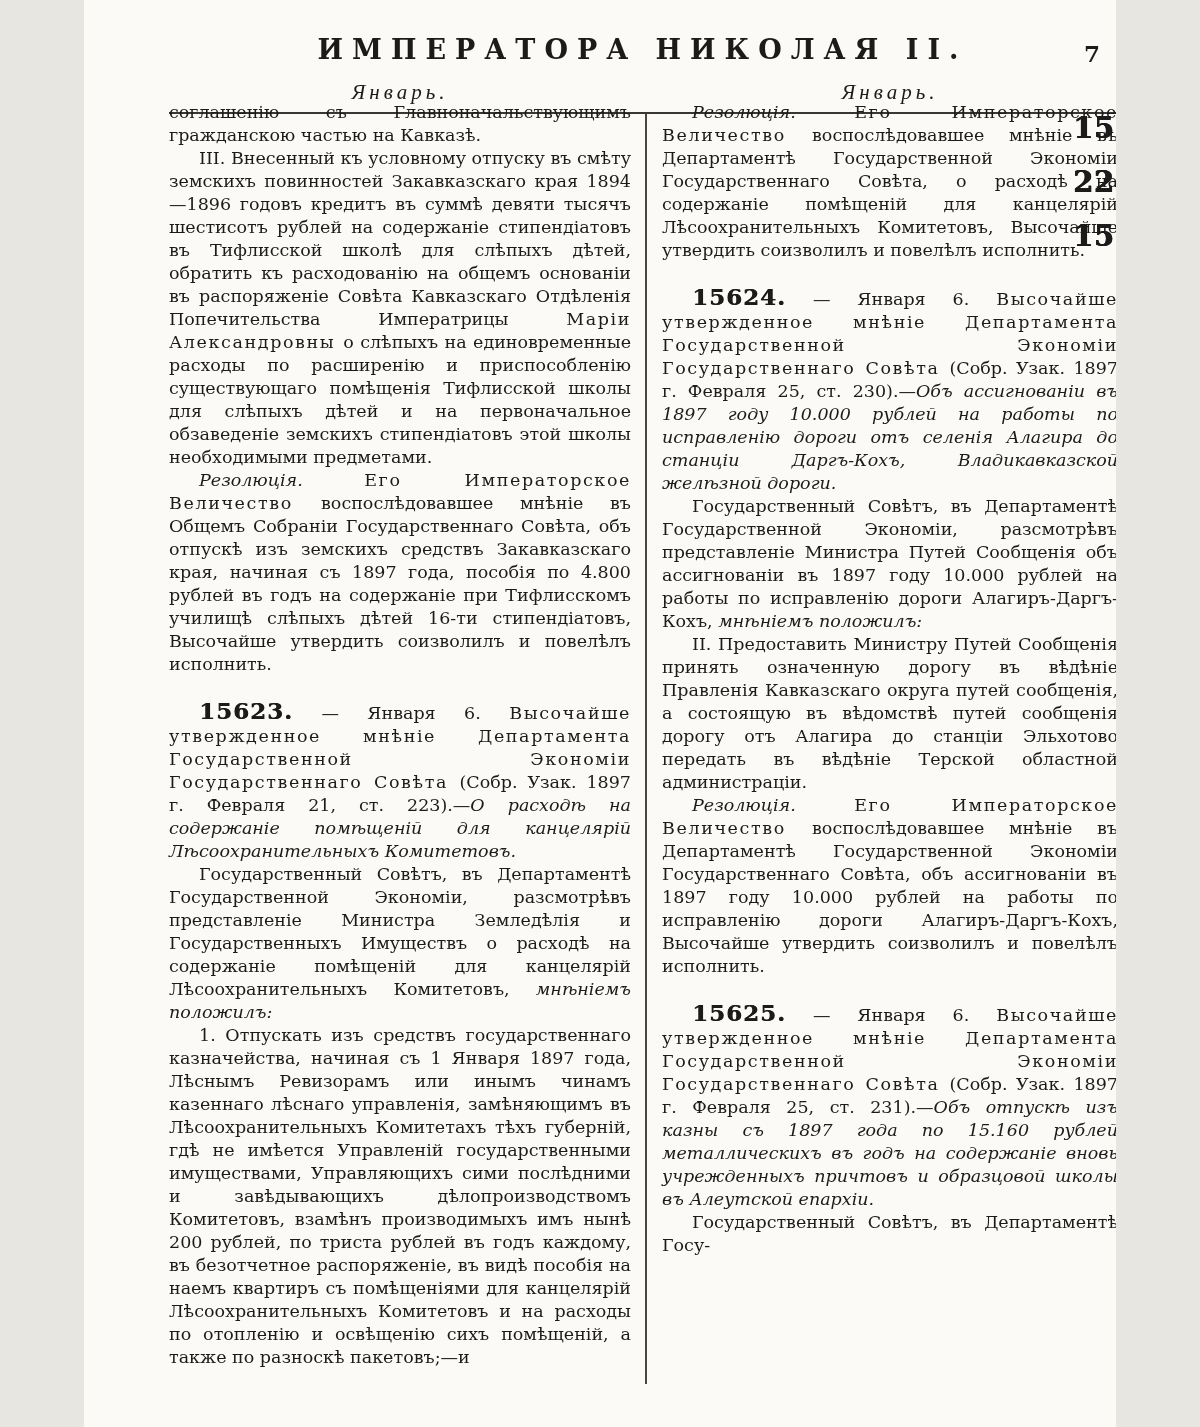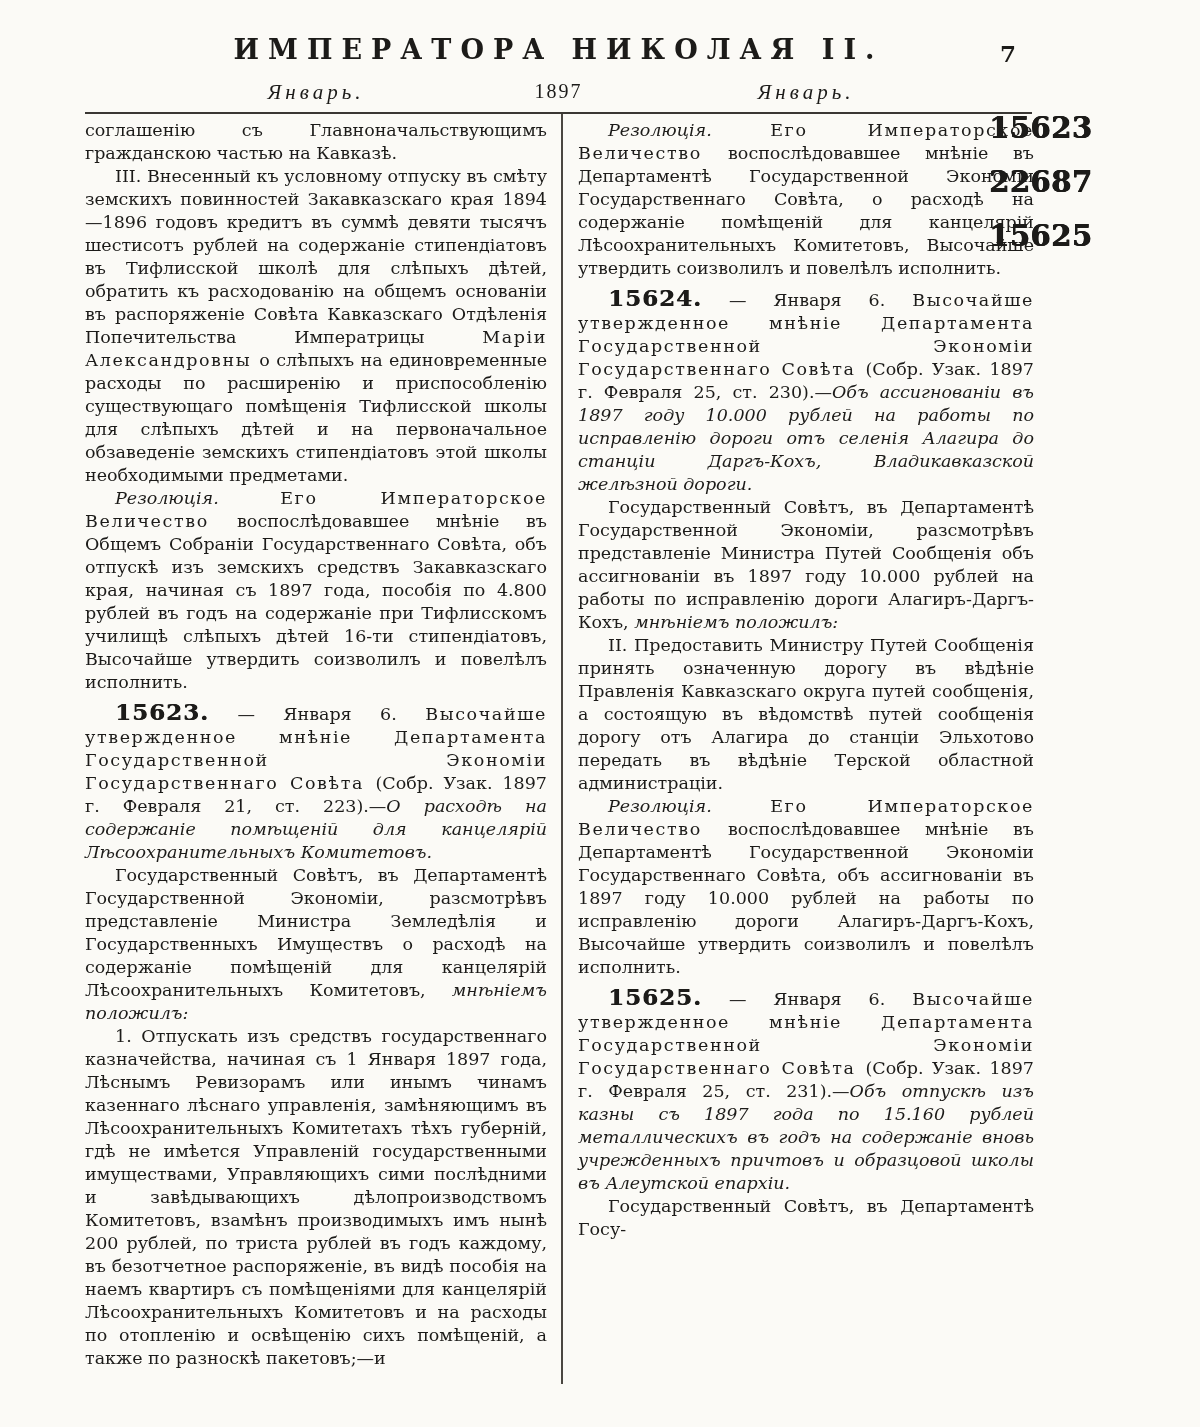--- a/index.html
+++ b/index.html
@@ -2,21 +2,21 @@
 <html><head>
 <meta charset="utf-8">
 <style>
   html, body {
     margin: 0;
     padding: 0;
     background: #e8e6e1;
   }
   .page {
     position: relative;
-    width: 1200px;
+    width: 1032px;
     height: 1427px;
     margin: 0 auto;
     background: #fbfaf6;
     font-family: "DejaVu Serif", serif;
     color: #1c1b19;
     overflow: hidden;
   }
   
   .header-title {
     position: absolute;
@@ -66,33 +66,33 @@
     position: absolute;
     top: 114px;
     left: 561px;
     width: 1.5px;
     height: 1270px;
     background: #4a4641;
   }
   
   .col {
     position: absolute;
-    top: 119px;
+    top: 101px;
     text-align: justify;
     font-size: 17.5px;
     line-height: 23px;
   }
   .col-left  { left: 85px;  width: 462px; }
   .col-right { left: 578px; width: 456px; }
   .para {
     margin: 0;
     text-indent: 30px;
   }
   .para.noindent { text-indent: 0; }
-  .para.entry { margin-top: 6px; }
+  .para.entry { margin-top: 23px; }
   .seg-normal { }
   .seg-italic { font-style: italic; }
   .seg-spaced { letter-spacing: 1.6px; }
   .seg-entrynum {
     font-weight: bold;
     font-size: 23px;
     letter-spacing: 1px;
     text-shadow: 0.4px 0 0 currentColor;
   }
   
@@ -116,21 +116,20 @@
 <body>
 
 <div class="page">
 
   <div class="header-title">ИМПЕРАТОРА НИКОЛАЯ II.</div>
 
   <div class="page-num">7</div>
 
   <div class="run-left">Январь.</div>
 
-  <div class="run-center">1897</div>
 
   <div class="run-right">Январь.</div>
 
   <div class="head-rule"></div>
 
   <div class="col-divider"></div>
 
   <div class="col col-left">
       <p class="para noindent"><span class="seg-normal">соглашенію съ Главноначальствующимъ гражданскою частью на Кавказѣ.</span></p>
       <p class="para"><span class="seg-normal">III. Внесенный къ условному отпуску въ смѣту земскихъ повинностей Закавказскаго края 1894—1896 годовъ кредитъ въ суммѣ девяти тысячъ шестисотъ рублей на содержаніе стипендіатовъ въ Тифлисской школѣ для слѣпыхъ дѣтей, обратить къ расходованію на общемъ основаніи въ распоряженіе Совѣта Кавказскаго Отдѣленія Попечительства Императрицы </span><span class="seg-spaced">Маріи Александровны </span><span class="seg-normal">о слѣпыхъ на единовременные расходы по расширенію и приспособленію существующаго помѣщенія Тифлисской школы для слѣпыхъ дѣтей и на первоначальное обзаведеніе земскихъ стипендіатовъ этой школы необходимыми предметами.</span></p>

